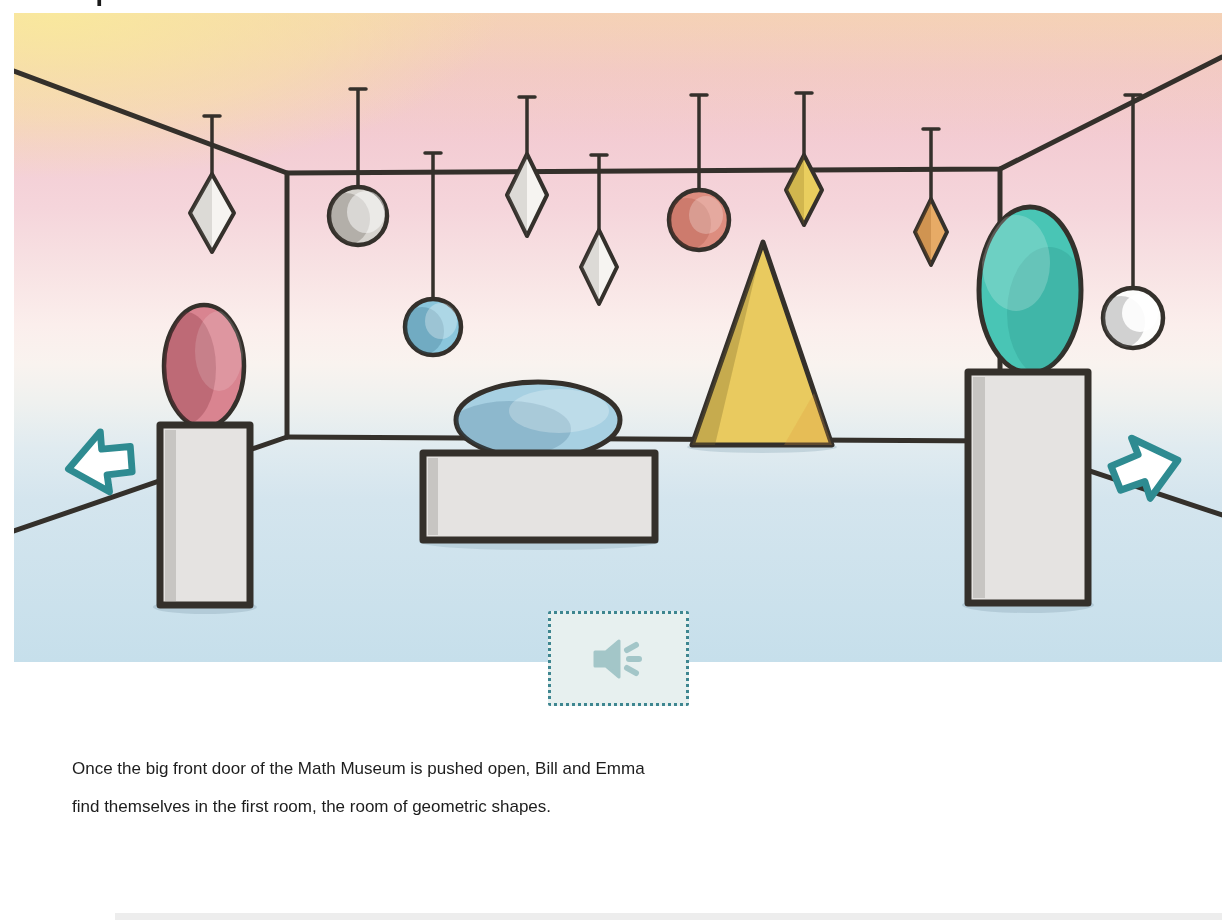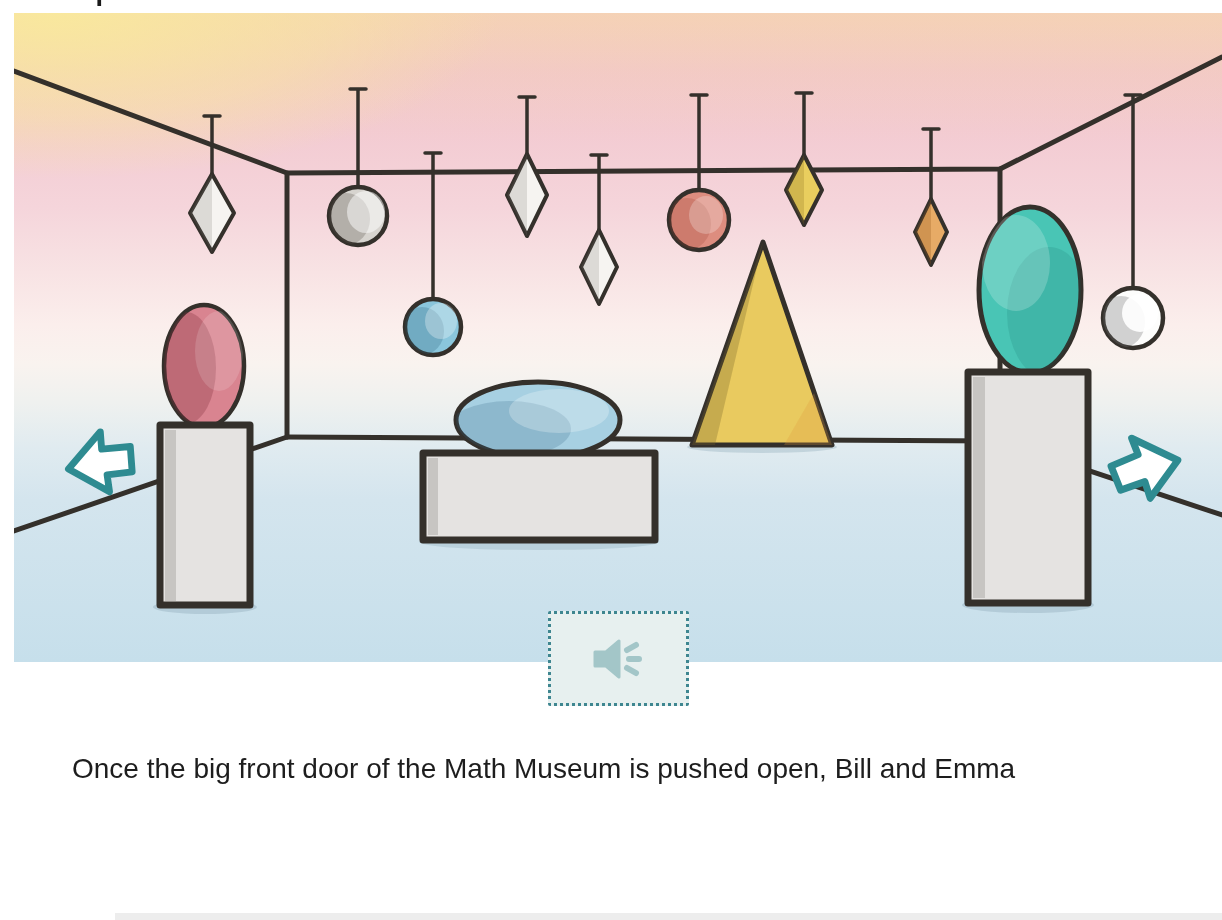--- a/index.html
+++ b/index.html
@@ -28,21 +28,21 @@
   .nav.prev{left:62px;top:425px;width:80px;height:76px;}
   .nav.next{left:1103px;top:427px;width:86px;height:80px;}
 
   
   .audio-btn{position:absolute;left:548px;top:611px;width:141px;height:95px;
      background:#e7f0ef;border:3px dotted #3e8690;border-radius:2px;cursor:pointer;
      display:flex;align-items:center;justify-content:center;padding:0;}
 
   
   .story{position:absolute;left:72px;top:750px;width:1060px;margin:0;
-     font-size:28px;line-height:38px;color:#1d1d1d;font-weight:400;}
+     font-size:17px;line-height:38px;color:#1d1d1d;font-weight:400;}
 
   .bottom-strip{position:absolute;left:115px;right:0;bottom:0;height:7px;background:#ededed;}
 </style>
 </head>
 <body>
 
 <div class="page">
 
   <div class="clipped-line">
     <span>and explore the exhibits.</span>
@@ -194,16 +194,17 @@
 
   <button class="audio-btn">
     <svg width="52" height="46" viewBox="0 0 52 44">
       <path d="M2,15 L13,15 L26,4 L26,40 L13,29 L2,29 Z" fill="#a3c6c8" stroke="#a3c6c8" stroke-width="3" stroke-linejoin="round"></path>
       <path d="M34,13 L43,8 M36,22 L46,22 M34,31 L43,36" stroke="#a3c6c8" stroke-width="6" stroke-linecap="round" fill="none"></path>
     </svg>
   </button>
 
   <p class="story">
     <span>Once the big front door of the Math Museum is pushed open, Bill and Emma</span><br>
+    <span>find themselves in the first room, the room of geometric shapes.</span>
   </p>
 
   <div class="bottom-strip"></div>
 </div>
 
 </body></html>

